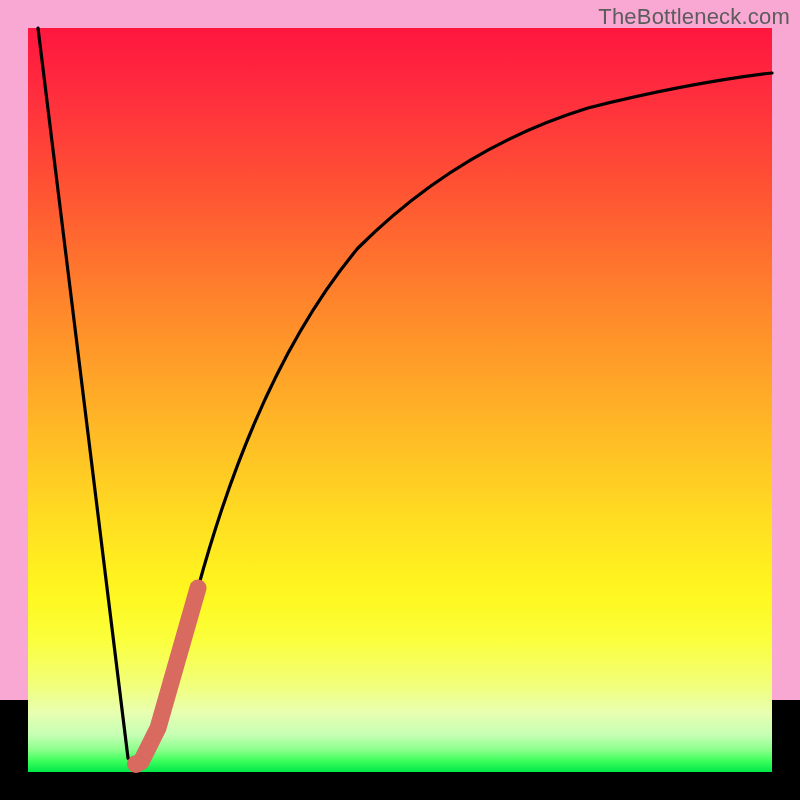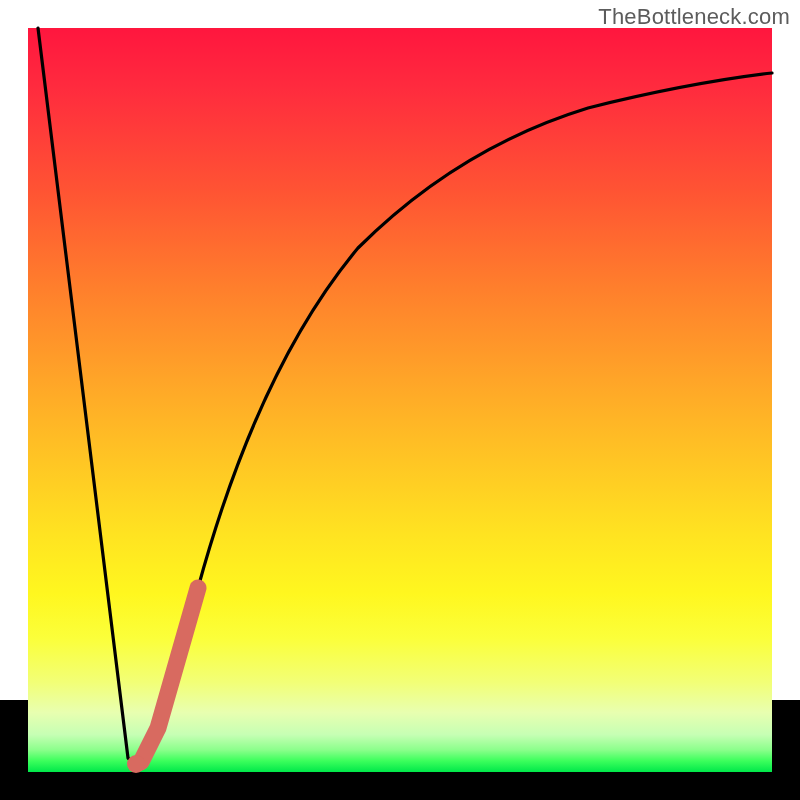--- a/index.html
+++ b/index.html
@@ -10,21 +10,21 @@
     background: #000;
     overflow: hidden;
     font-family: Arial, Helvetica, sans-serif;
   }
   .frame {
     position: absolute;
     left: 0;
     top: 0;
     width: 800px;
     height: 700px;
-    background: #ffffff;
+    background: #f9a8d4;
     text-align: right;
   }
   .plot {
     position: absolute;
     left: 28px;
     top: 28px;
     width: 744px;
     height: 744px;
     
     background: linear-gradient(to bottom,

